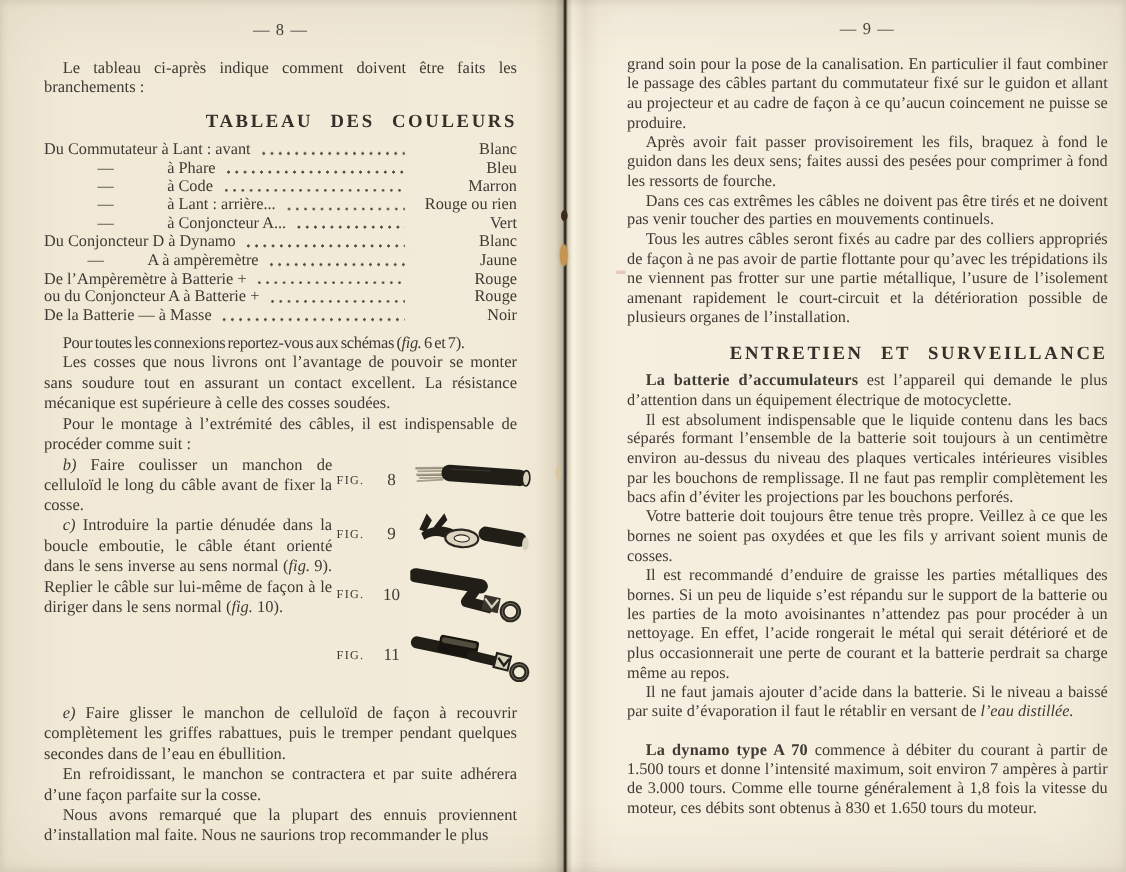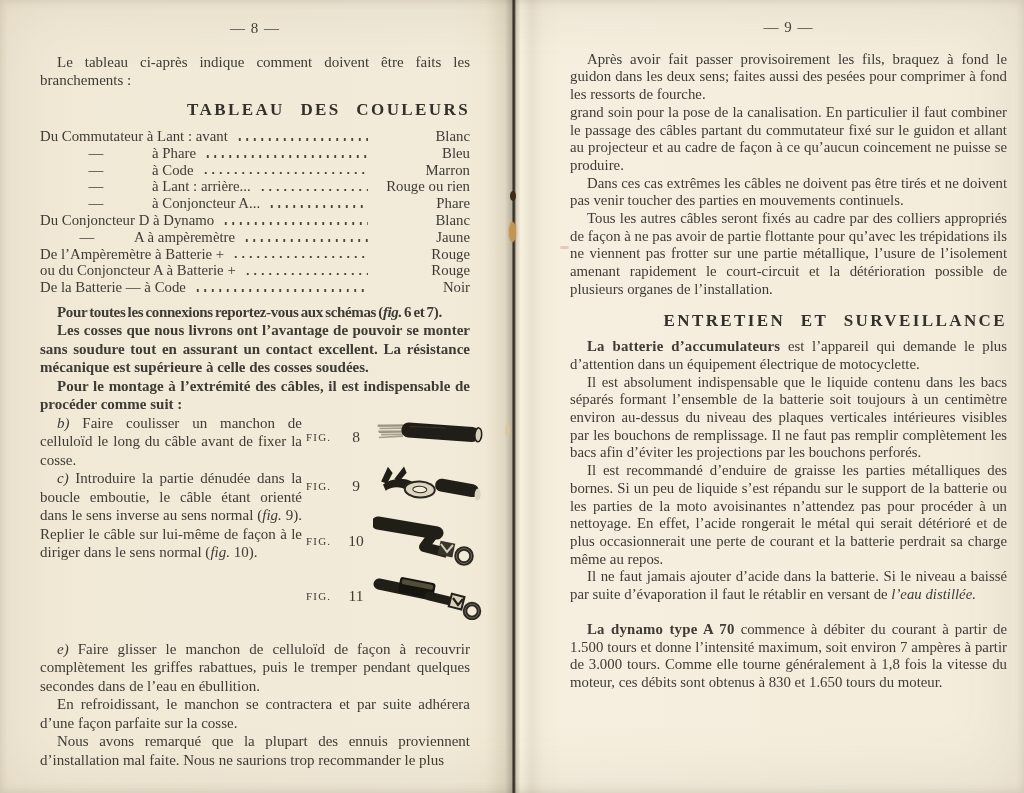--- a/index.html
+++ b/index.html
@@ -25,21 +25,21 @@
   .color-table{margin-top:3px;font-size:14.8px;}
   .ct-row{display:flex;align-items:baseline;height:16.8px;white-space:nowrap;}
   .ct-pre{flex:0 0 auto;}
   .ct-pre.dash{width:112px;text-align:center;}
   .ct-pre.dash.tight{width:94px;}
   .ct-main{flex:0 0 auto;}
   .ct-leader{flex:1 1 auto;align-self:stretch;margin:0 4px 2px 8px;
         background:radial-gradient(circle,#4c483e 1.05px,rgba(0,0,0,0) 1.35px) left bottom/7.5px 4.5px repeat-x;}
   .ct-color{flex:0 0 auto;width:98px;text-align:right;}
   
-  .flow1{margin-top:8px;font-weight:bold;}
+  .flow1{margin-top:8px;}
   .page-left .intro{margin-top:15px;}
   .page-right .flow-a{margin-top:14px;}
   
   .two-col{display:flex;}
   .steps-col{width:262px;flex:0 0 auto;}
   .figs-col{flex:1 1 auto;position:relative;min-height:226px;}
   .figure{position:absolute;left:4px;right:0;display:flex;align-items:center;gap:3px;}
   .fig-label{font-size:11px;letter-spacing:1.2px;width:33px;flex:0 0 auto;color:#3e3b34;}
   .fig-num{font-size:15.5px;width:28px;flex:0 0 auto;text-align:center;}
   .fig-art{flex:0 0 auto;display:block;}
@@ -87,21 +87,21 @@
         <div class="ct-row">
           <span class="ct-pre dash">—</span>
           <span class="ct-main">à Lant : arrière...</span>
           <span class="ct-leader"></span>
           <span class="ct-color">Rouge ou rien</span>
         </div>
         <div class="ct-row">
           <span class="ct-pre dash">—</span>
           <span class="ct-main">à Conjoncteur A...</span>
           <span class="ct-leader"></span>
-          <span class="ct-color">Phare</span>
+          <span class="ct-color">Vert</span>
         </div>
         <div class="ct-row">
           <span class="ct-main">Du Conjoncteur D à Dynamo</span>
           <span class="ct-leader"></span>
           <span class="ct-color">Blanc</span>
         </div>
         <div class="ct-row">
           <span class="ct-pre dash tight">—</span>
           <span class="ct-main">A à ampèremètre</span>
           <span class="ct-leader"></span>
@@ -111,21 +111,21 @@
           <span class="ct-main">De l’Ampèremètre à Batterie +</span>
           <span class="ct-leader"></span>
           <span class="ct-color">Rouge</span>
         </div>
         <div class="ct-row">
           <span class="ct-main">ou du Conjoncteur A à Batterie +</span>
           <span class="ct-leader"></span>
           <span class="ct-color">Rouge</span>
         </div>
         <div class="ct-row">
-          <span class="ct-main">De la Batterie — à Code</span>
+          <span class="ct-main">De la Batterie — à Masse</span>
           <span class="ct-leader"></span>
           <span class="ct-color">Noir</span>
         </div>
       </div>
     <div class="flow flow1">
         <p class="para tight1"><span>Pour toutes les connexions reportez-vous aux schémas (</span><span class="it">fig.</span><span> 6 et 7).</span></p>
         <p class="para"><span>Les cosses que nous livrons ont l’avantage de pouvoir se monter sans soudure tout en assurant un contact excellent. La résistance mécanique est supérieure à celle des cosses soudées.</span></p>
         <p class="para"><span>Pour le montage à l’extrémité des câbles, il est indispensable de procéder comme suit :</span></p>
       </div>
 
@@ -202,29 +202,30 @@
     <div class="flow">
         <p class="para"><span class="it">e)</span><span> Faire glisser le manchon de celluloïd de façon à recouvrir complètement les griffes rabattues, puis le tremper pendant quelques secondes dans de l’eau en ébullition.</span></p>
         <p class="para"><span>En refroidissant, le manchon se contractera et par suite adhérera d’une façon parfaite sur la cosse.</span></p>
         <p class="para"><span>Nous avons remarqué que la plupart des ennuis proviennent d’installation mal faite. Nous ne saurions trop recommander le plus</span></p>
       </div>
   </section>
 
   <section class="page page-right">
     <div class="pagenum">— 9 —</div>
     <div class="flow flow-a">
+        <p class="para ni"><span>grand soin pour la pose de la canalisation. En particulier il faut combiner le passage des câbles partant du commutateur fixé sur le guidon et allant au projecteur et au cadre de façon à ce qu’aucun coincement ne puisse se produire.</span></p>
         <p class="para"><span>Après avoir fait passer provisoirement les fils, braquez à fond le guidon dans les deux sens; faites aussi des pesées pour comprimer à fond les ressorts de fourche.</span></p>
-        <p class="para ni"><span>grand soin pour la pose de la canalisation. En particulier il faut combiner le passage des câbles partant du commutateur fixé sur le guidon et allant au projecteur et au cadre de façon à ce qu’aucun coincement ne puisse se produire.</span></p>
         <p class="para"><span>Dans ces cas extrêmes les câbles ne doivent pas être tirés et ne doivent pas venir toucher des parties en mouvements continuels.</span></p>
         <p class="para"><span>Tous les autres câbles seront fixés au cadre par des colliers appropriés de façon à ne pas avoir de partie flottante pour qu’avec les trépidations ils ne viennent pas frotter sur une partie métallique, l’usure de l’isolement amenant rapidement le court-circuit et la détérioration possible de plusieurs organes de l’installation.</span></p>
       </div>
     <h2 class="sect-title">ENTRETIEN  ET  SURVEILLANCE</h2>
     <div class="flow">
         <p class="para"><span class="bd">La batterie d’accumulateurs</span><span> est l’appareil qui demande le plus d’attention dans un équipement électrique de motocyclette.</span></p>
         <p class="para"><span>Il est absolument indispensable que le liquide contenu dans les bacs séparés formant l’ensemble de la batterie soit toujours à un centimètre environ au-dessus du niveau des plaques verticales intérieures visibles par les bouchons de remplissage. Il ne faut pas remplir complètement les bacs afin d’éviter les projections par les bouchons perforés.</span></p>
+        <p class="para"><span>Votre batterie doit toujours être tenue très propre. Veillez à ce que les bornes ne soient pas oxydées et que les fils y arrivant soient munis de cosses.</span></p>
         <p class="para"><span>Il est recommandé d’enduire de graisse les parties métalliques des bornes. Si un peu de liquide s’est répandu sur le support de la batterie ou les parties de la moto avoisinantes n’attendez pas pour procéder à un nettoyage. En effet, l’acide rongerait le métal qui serait détérioré et de plus occasionnerait une perte de courant et la batterie perdrait sa charge même au repos.</span></p>
         <p class="para"><span>Il ne faut jamais ajouter d’acide dans la batterie. Si le niveau a baissé par suite d’évaporation il faut le rétablir en versant de </span><span class="it">l’eau distillée.</span></p>
         <p class="para mt"><span class="bd">La dynamo type A 70</span><span> commence à débiter du courant à partir de 1.500 tours et donne l’intensité maximum, soit environ 7 ampères à partir de 3.000 tours. Comme elle tourne généralement à 1,8 fois la vitesse du moteur, ces débits sont obtenus à 830 et 1.650 tours du moteur.</span></p>
       </div>
   </section>
 
   <div class="gutter"></div>
   <div class="speck speck-1"></div>
   <div class="speck speck-2"></div>
   <div class="speck speck-3"></div>

